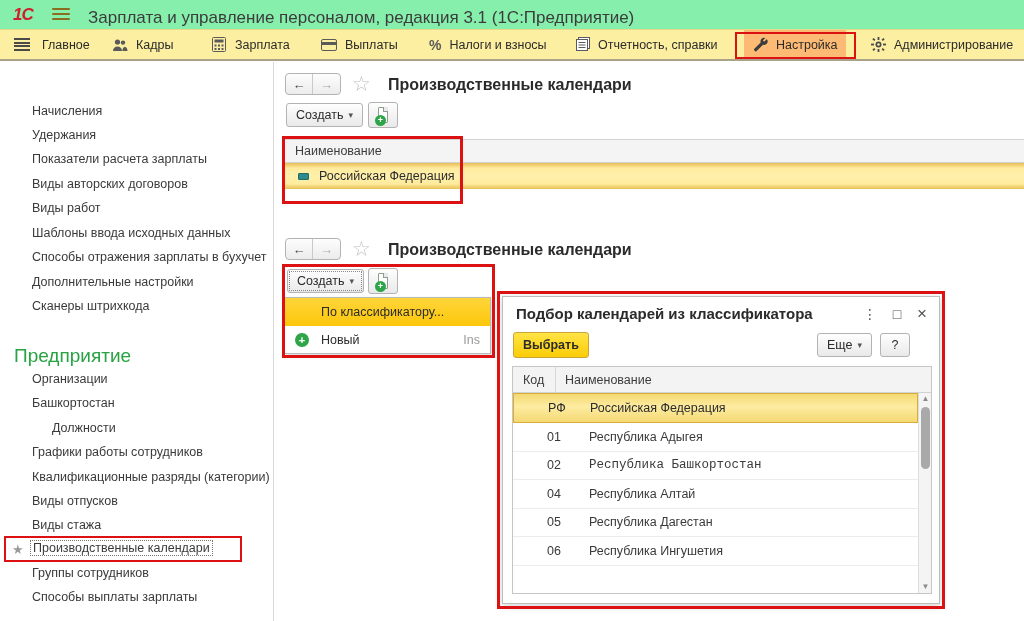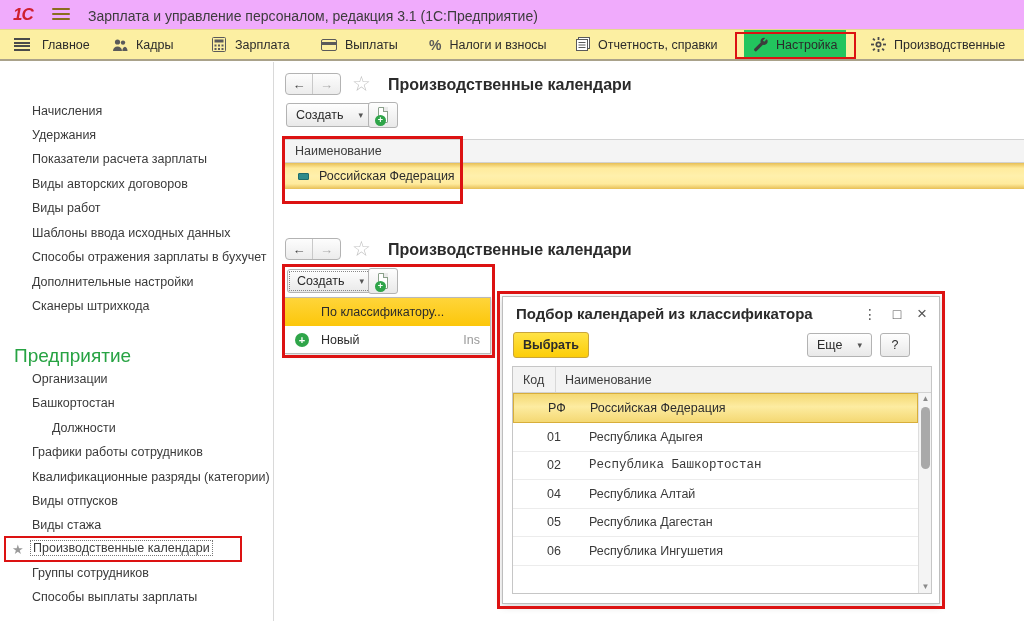--- a/index.html
+++ b/index.html
@@ -5,29 +5,29 @@
   * { margin:0; padding:0; box-sizing:border-box; }
   html,body { background:#fff; }
   #app {
     position:relative; width:1024px; height:621px; overflow:hidden;
     font-family:"Liberation Sans","DejaVu Sans",sans-serif;
     font-size:12.5px; color:#3a3a3a; background:#fff;
   }
   .abs { position:absolute; }
 
   
-  .titlebar { left:0; top:0; width:1024px; height:30px; background:#f0abfc; border-bottom:1px solid #e7d98c; }
+  .titlebar { left:0; top:0; width:1024px; height:30px; background:#86efac; border-bottom:1px solid #e7d98c; }
   .logo-1c { left:13px; top:5px; font-size:17px; font-weight:bold; font-style:italic; color:#cf1f2e; letter-spacing:-1px; }
   .tb-hamburger { left:52px; top:8px; width:18px; height:14px; }
   .tb-hamburger span { display:block; height:2px; background:#8a6d1f; margin-bottom:3px; border-radius:1px; }
-  .tb-title { left:88px; top:8px; color:#3c3c3c; font-size:14px; }
+  .tb-title { left:88px; top:8px; color:#3c3c3c; font-size:17px; }
 
   .menubar { left:0; top:30px; width:1024px; height:31px; background:#fcefa2; border-bottom:2px solid #aaa28a; }
   .mb-item { position:absolute; top:0; height:29px; display:flex; align-items:center; gap:8px; padding:0 8px; color:#2b2b2b; cursor:pointer; }
-  .mb-item.active { background:#22c55e; }
+  .mb-item.active { background:#fdba74; }
   .mb-icon { width:16px; height:16px; display:inline-flex; align-items:center; justify-content:center; color:#5a5a5a; }
   .mb-icon svg { display:block; }
   .mb-hamb { left:6px; }
   .mb-hamb span { display:block; width:16px; height:2px; background:#4a4a4a; margin:1.5px 0; }
   .pct { font-weight:bold; font-size:14px; color:#5a5a5a; }
 
   
   .sidebar-divider { left:273px; top:62px; width:1px; height:559px; background:#d9d9d9; }
   .sb-item { position:absolute; left:32px; color:#3a3a3a; cursor:pointer; white-space:nowrap; }
   .sb-header { position:absolute; left:14px; color:#27a343; font-size:19px; }
@@ -35,21 +35,21 @@
   .sb-selected { border:1px dotted #777; padding:0 2px; }
 
   
   .navgroup { width:56px; height:22px; border:1px solid #b3b3b3; border-radius:4px; background:linear-gradient(#fdfdfd,#ececec); display:flex; }
   .navgroup .half { width:50%; display:flex; align-items:center; justify-content:center; font-size:13px; }
   .navgroup .half:first-child { border-right:1px solid #c9c9c9; color:#444; }
   .navgroup .half:last-child { color:#ababab; }
   .star-ghost { color:#c3c3c3; font-size:21px; line-height:1; }
   .sec-title { font-size:16px; font-weight:600; color:#2b2b2b; white-space:nowrap; }
   .btn { height:24px; border:1px solid #b3b3b3; border-radius:3px; background:linear-gradient(#fefefe,#e9e9e9);
-         display:inline-flex; align-items:center; justify-content:center; gap:15px; padding:0 9px; color:#2b2b2b; cursor:pointer; font-size:12.5px; }
+         display:inline-flex; align-items:center; justify-content:center; gap:5px; padding:0 9px; color:#2b2b2b; cursor:pointer; font-size:12.5px; }
   .btn .caret { font-size:9px; color:#555; }
   .btn.focused { outline:1px dotted #888; outline-offset:-3px; }
   .iconbtn { width:30px; height:26px; }
   .doc-plus { position:relative; width:13px; height:16px; background:#fff; border:1px solid #8aa08a; border-radius:1px; }
   .doc-plus::before { content:""; position:absolute; right:-1px; top:-1px; width:4px; height:4px; background:#e9e9e9; border-left:1px solid #8aa08a; border-bottom:1px solid #8aa08a; }
   .doc-plus .plus { position:absolute; left:-4px; bottom:-4px; width:11px; height:11px; background:#2fa549; border-radius:50%; color:#fff; font-size:9px; line-height:11px; text-align:center; font-weight:bold; }
 
   
   .list-header { left:283px; top:139px; width:741px; height:24px; background:#f4f4f4; border-top:1px solid #d2d2d2; border-bottom:1px solid #d2d2d2; display:flex; align-items:center; padding-left:12px; color:#3c3c3c; }
   .list-row { left:283px; top:163px; width:741px; height:26px;
@@ -196,21 +196,21 @@
               <rect x="0" y="6.6" width="3" height="1.8"></rect>
               <rect x="12" y="6.6" width="3" height="1.8"></rect>
               <rect x="1.6" y="1.6" width="2.6" height="1.8" transform="rotate(45 2.9 2.5)"></rect>
               <rect x="10.8" y="1.6" width="2.6" height="1.8" transform="rotate(-45 12.1 2.5)"></rect>
               <rect x="1.6" y="11.6" width="2.6" height="1.8" transform="rotate(-45 2.9 12.5)"></rect>
               <rect x="10.8" y="11.6" width="2.6" height="1.8" transform="rotate(45 12.1 12.5)"></rect>
             </g>
             <circle cx="7.5" cy="7.5" r="1.3" fill="#fcefa2"></circle>
           </svg>
       </span>
-      <span>Производственные</span>
+      <span>Администрирование</span>
     </div>
   </div>
 
   <div class="abs sidebar-divider"></div>
 
   <div class="abs sb-item" style="top:104px;">Начисления</div>
   <div class="abs sb-item" style="top:128px;">Удержания</div>
   <div class="abs sb-item" style="top:152px;">Показатели расчета зарплаты</div>
   <div class="abs sb-item" style="top:177px;">Виды авторских договоров</div>
   <div class="abs sb-item" style="top:201px;">Виды работ</div>

